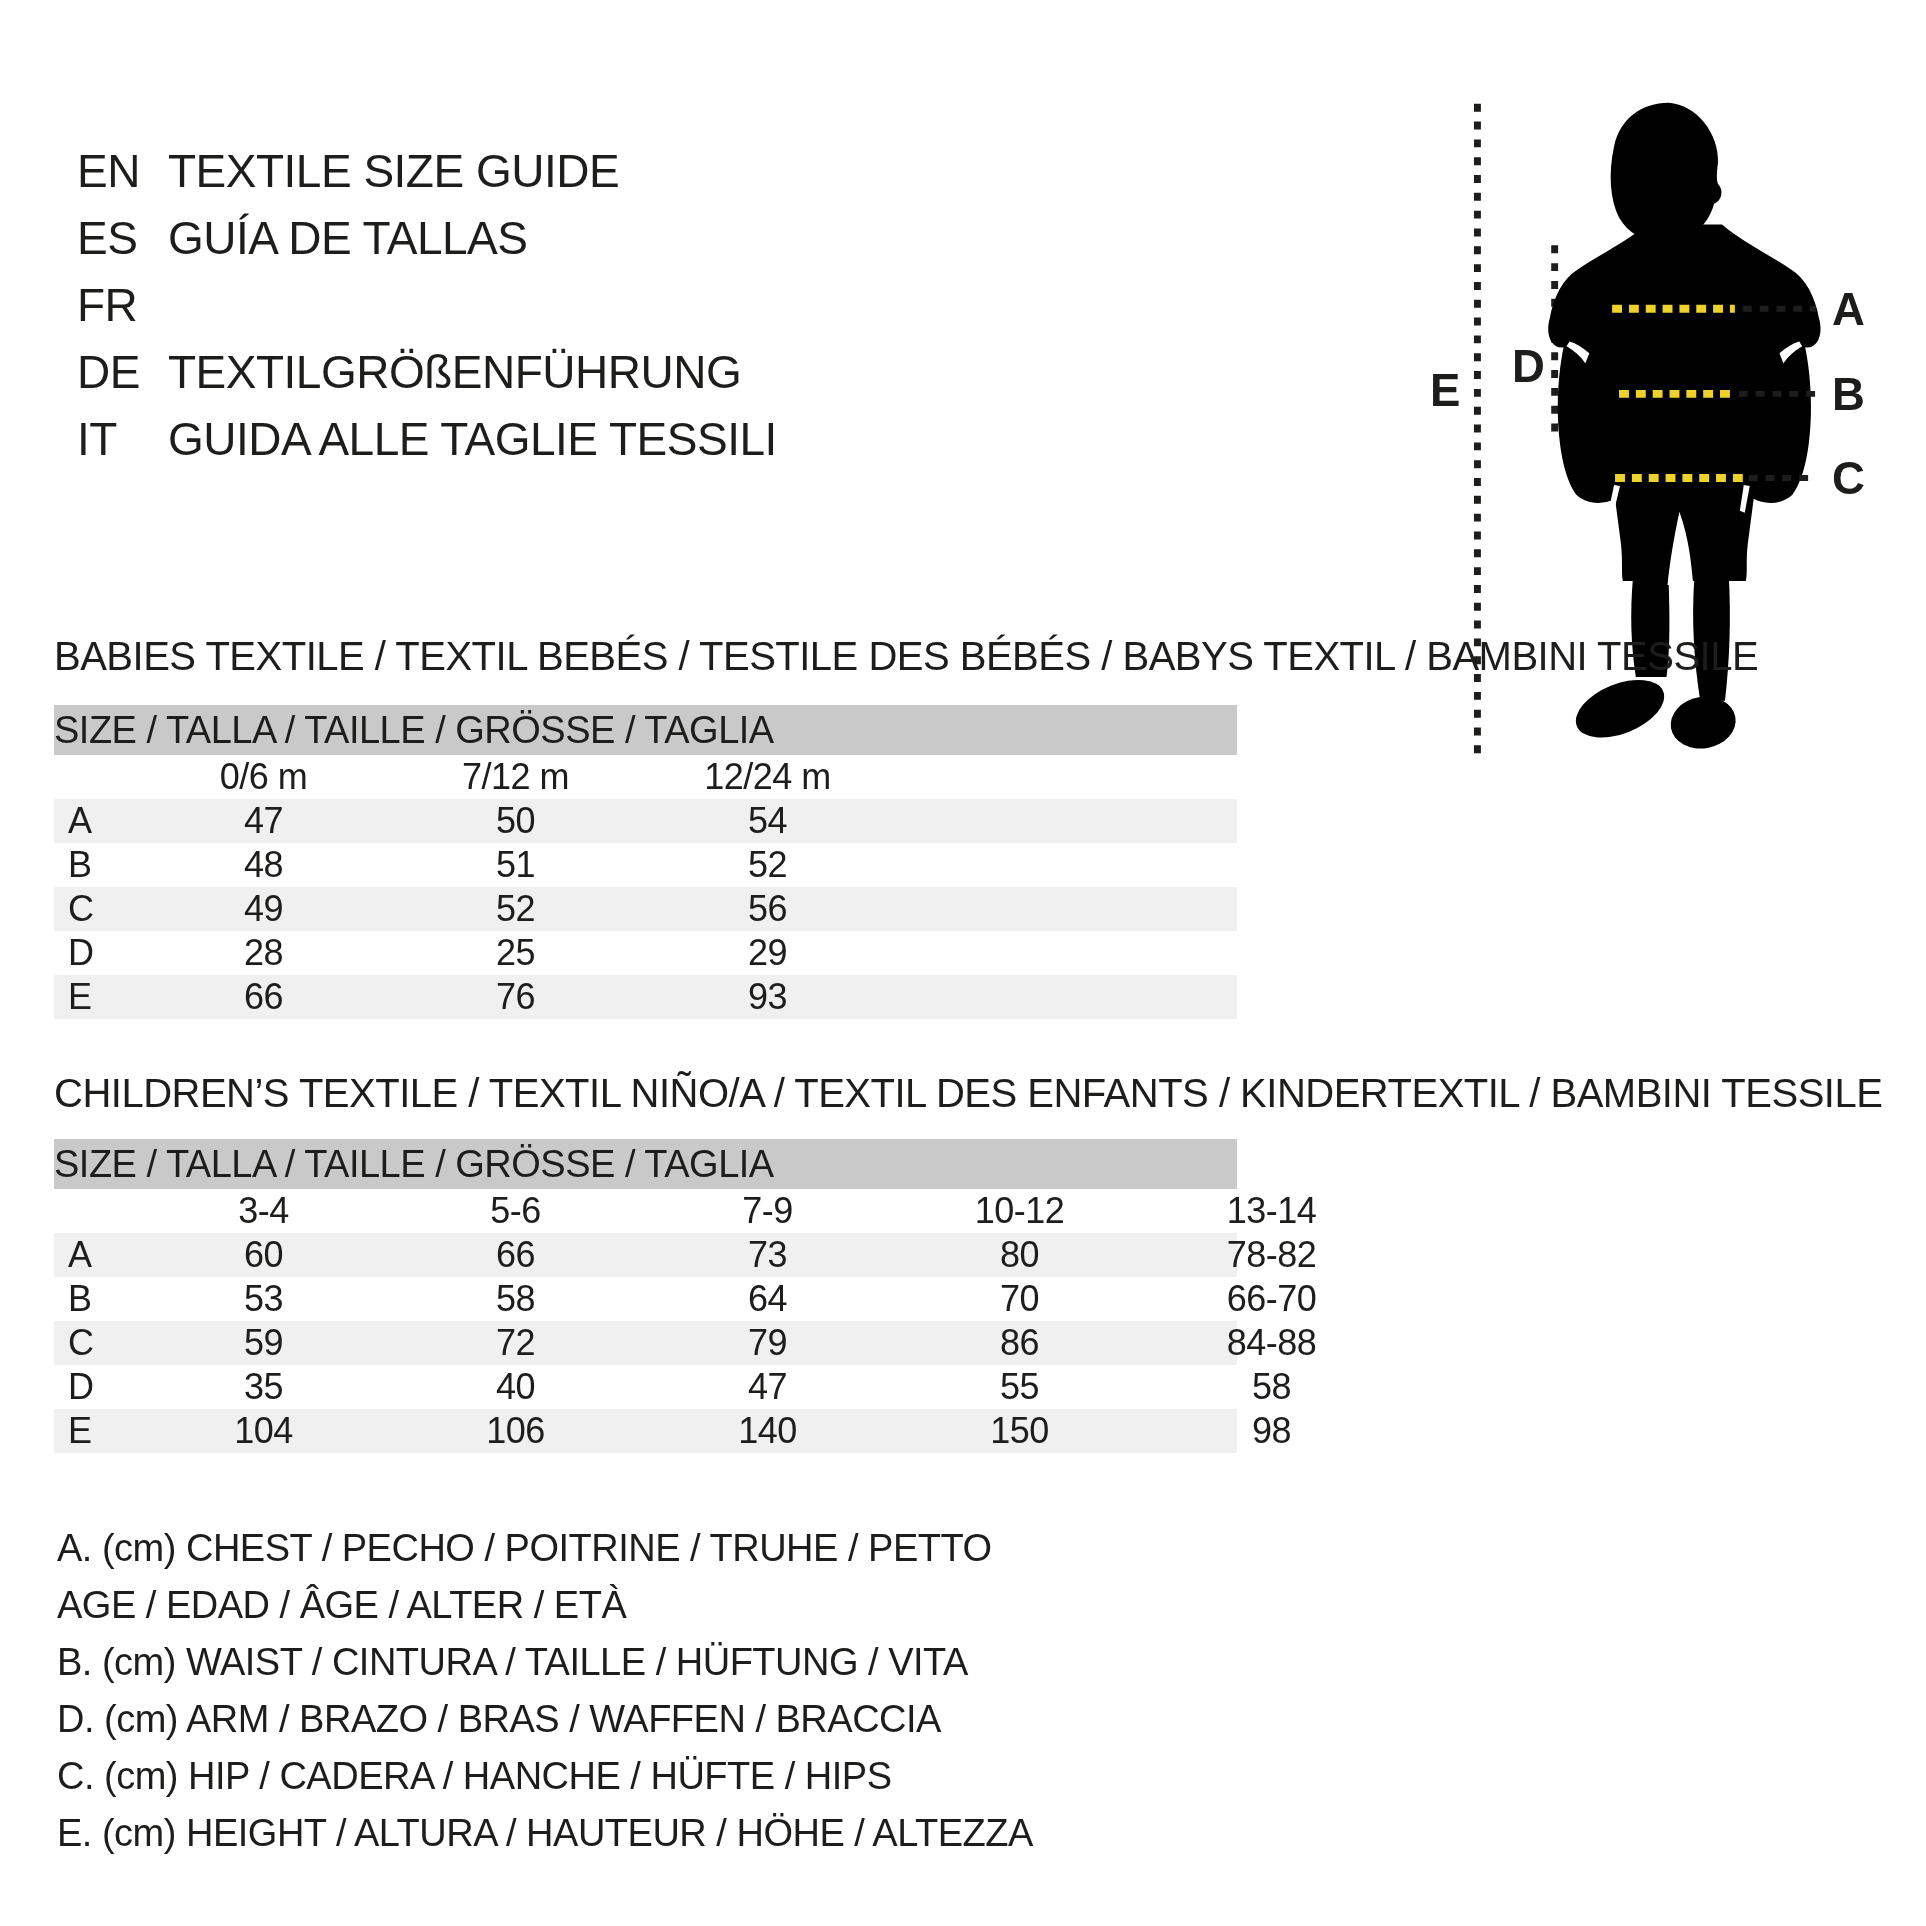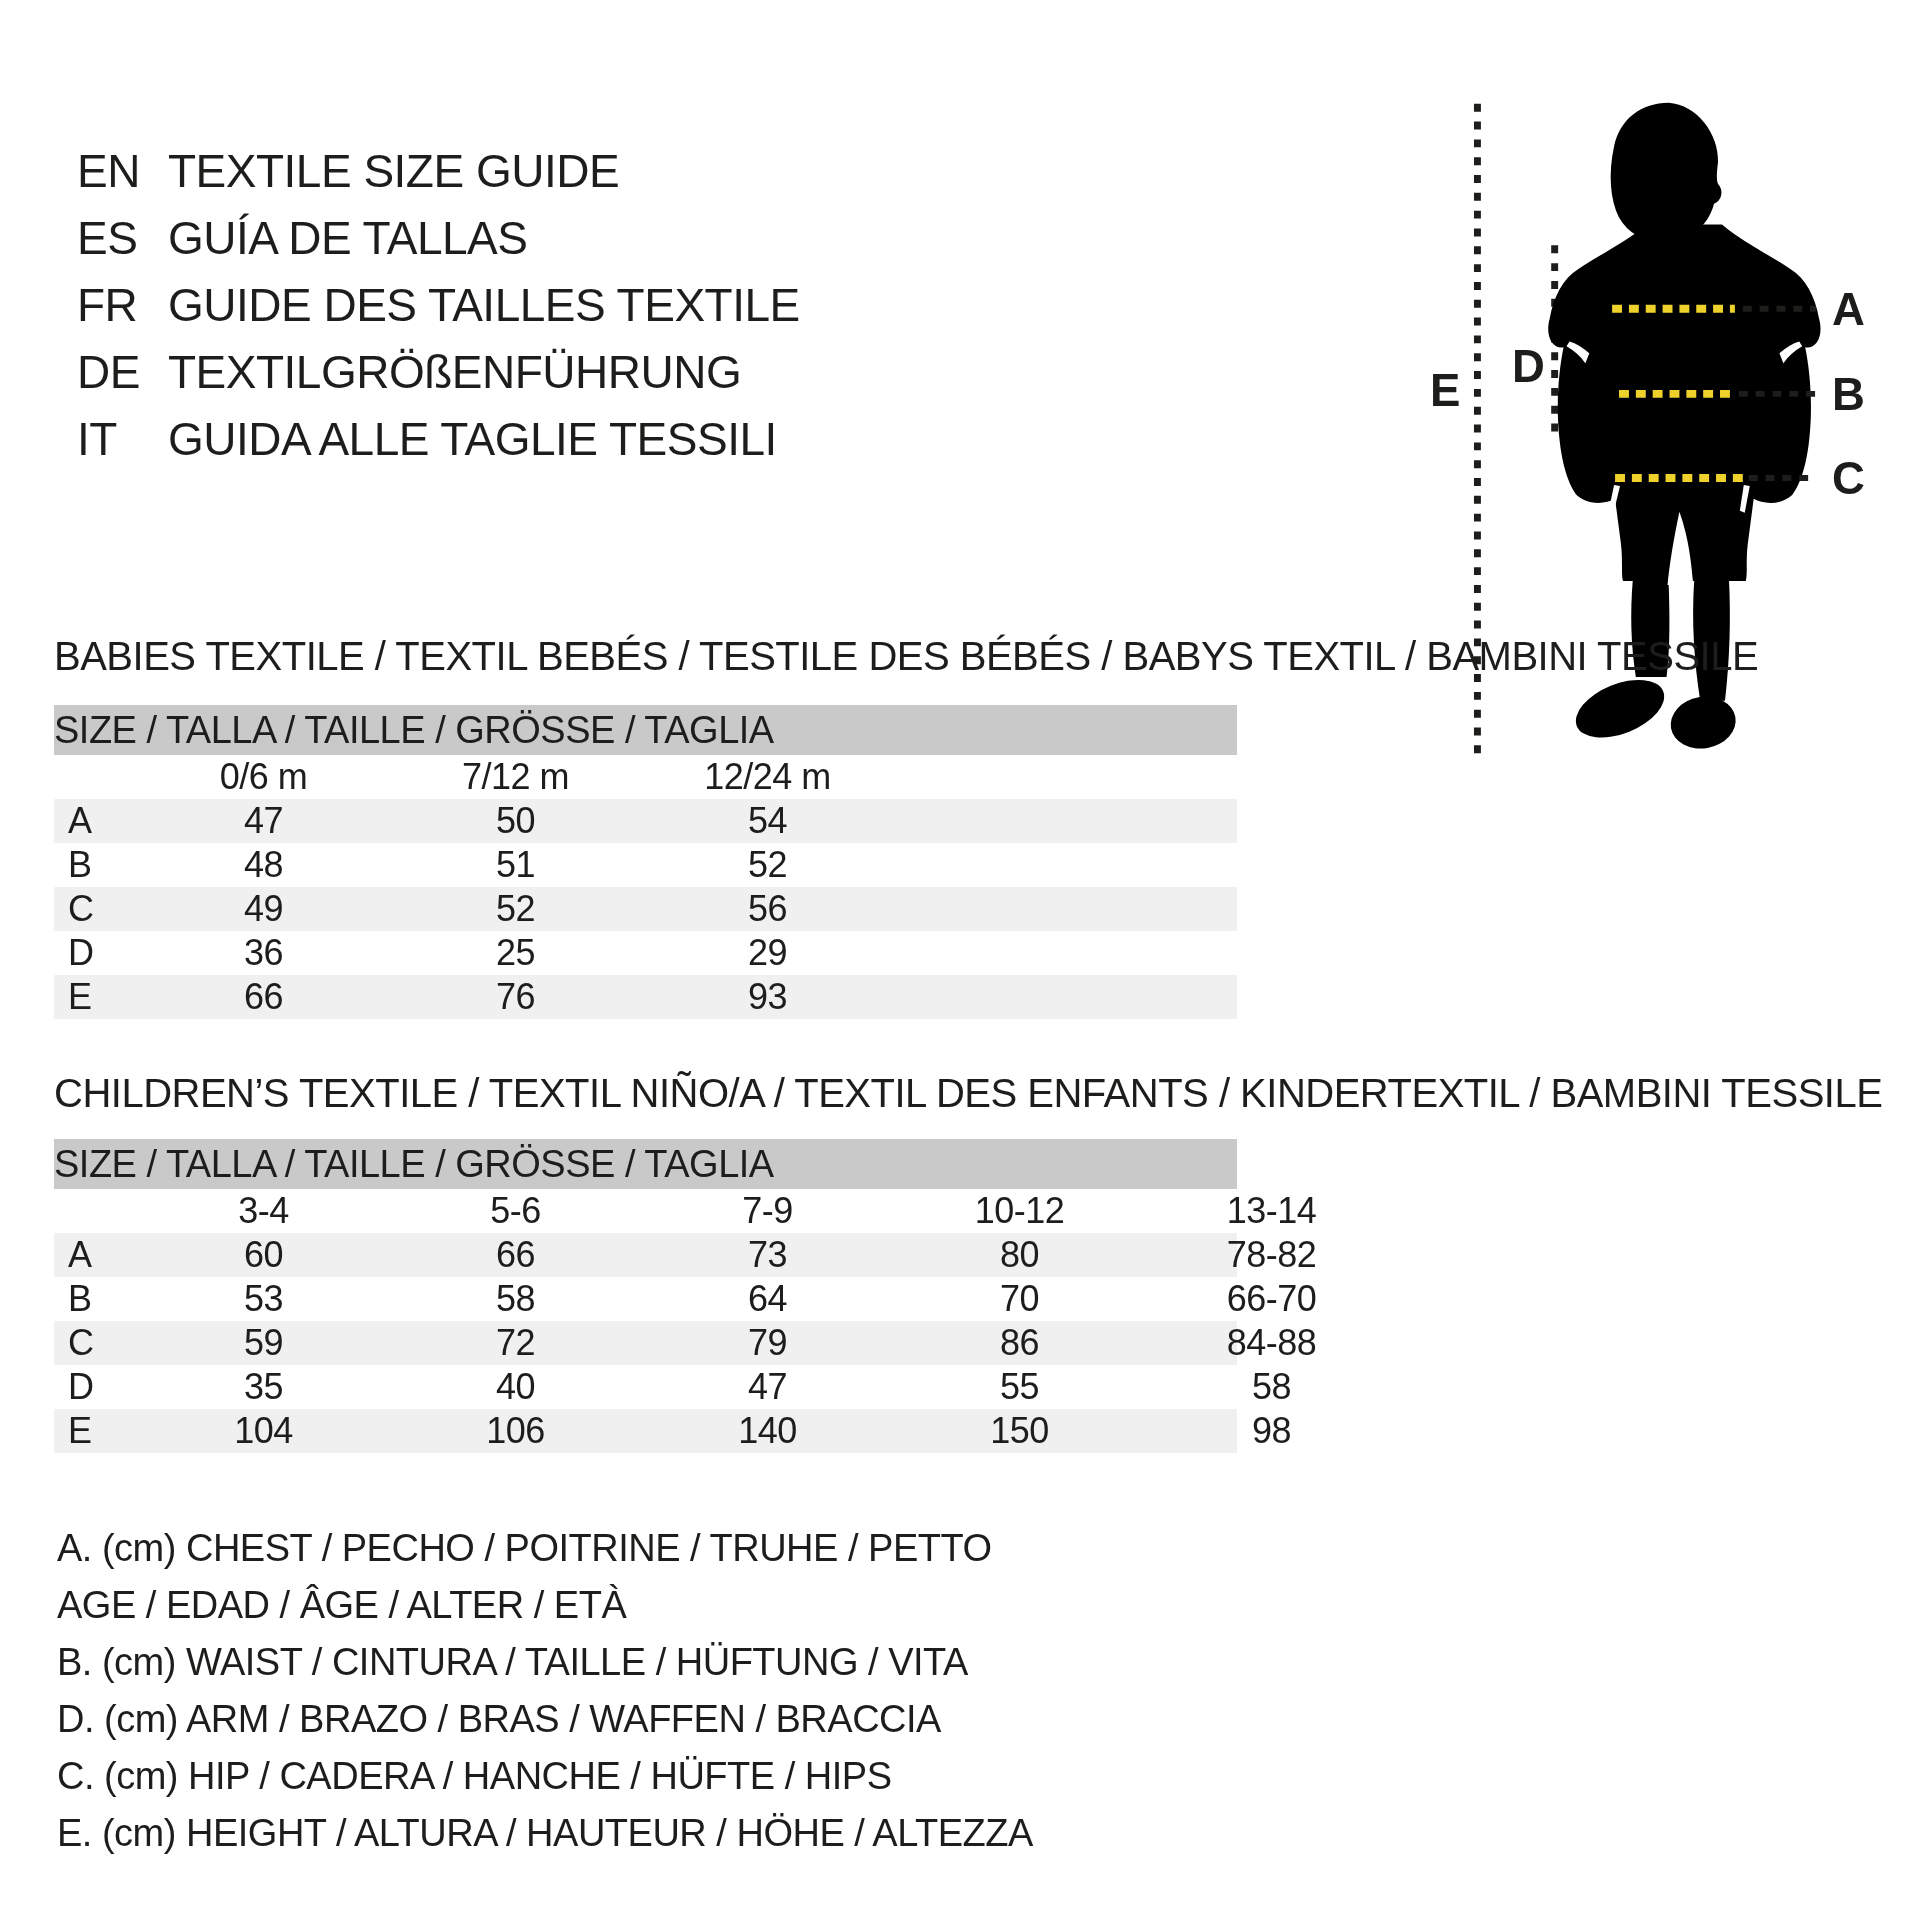--- a/index.html
+++ b/index.html
@@ -39,21 +39,20 @@
       <div class="lang-row">
         <div class="lang-code">EN</div>
         <div class="lang-title">TEXTILE SIZE GUIDE</div>
       </div>
       <div class="lang-row">
         <div class="lang-code">ES</div>
         <div class="lang-title">GUÍA DE TALLAS</div>
       </div>
       <div class="lang-row">
         <div class="lang-code">FR</div>
-        <div class="lang-title">GUIDE DES TAILLES TEXTILE</div>
       </div>
       <div class="lang-row">
         <div class="lang-code">DE</div>
         <div class="lang-title">TEXTILGRÖßENFÜHRUNG</div>
       </div>
       <div class="lang-row">
         <div class="lang-code">IT</div>
         <div class="lang-title">GUIDA ALLE TAGLIE TESSILI</div>
       </div>
     </div>
@@ -121,21 +120,21 @@
         <div class="cell">52</div>
       </div>
       <div class="t-row stripe">
         <div class="label-cell">C</div>
         <div class="cell">49</div>
         <div class="cell">52</div>
         <div class="cell">56</div>
       </div>
       <div class="t-row">
         <div class="label-cell">D</div>
-        <div class="cell">36</div>
+        <div class="cell">28</div>
         <div class="cell">25</div>
         <div class="cell">29</div>
       </div>
       <div class="t-row stripe">
         <div class="label-cell">E</div>
         <div class="cell">66</div>
         <div class="cell">76</div>
         <div class="cell">93</div>
       </div>
     </div>

